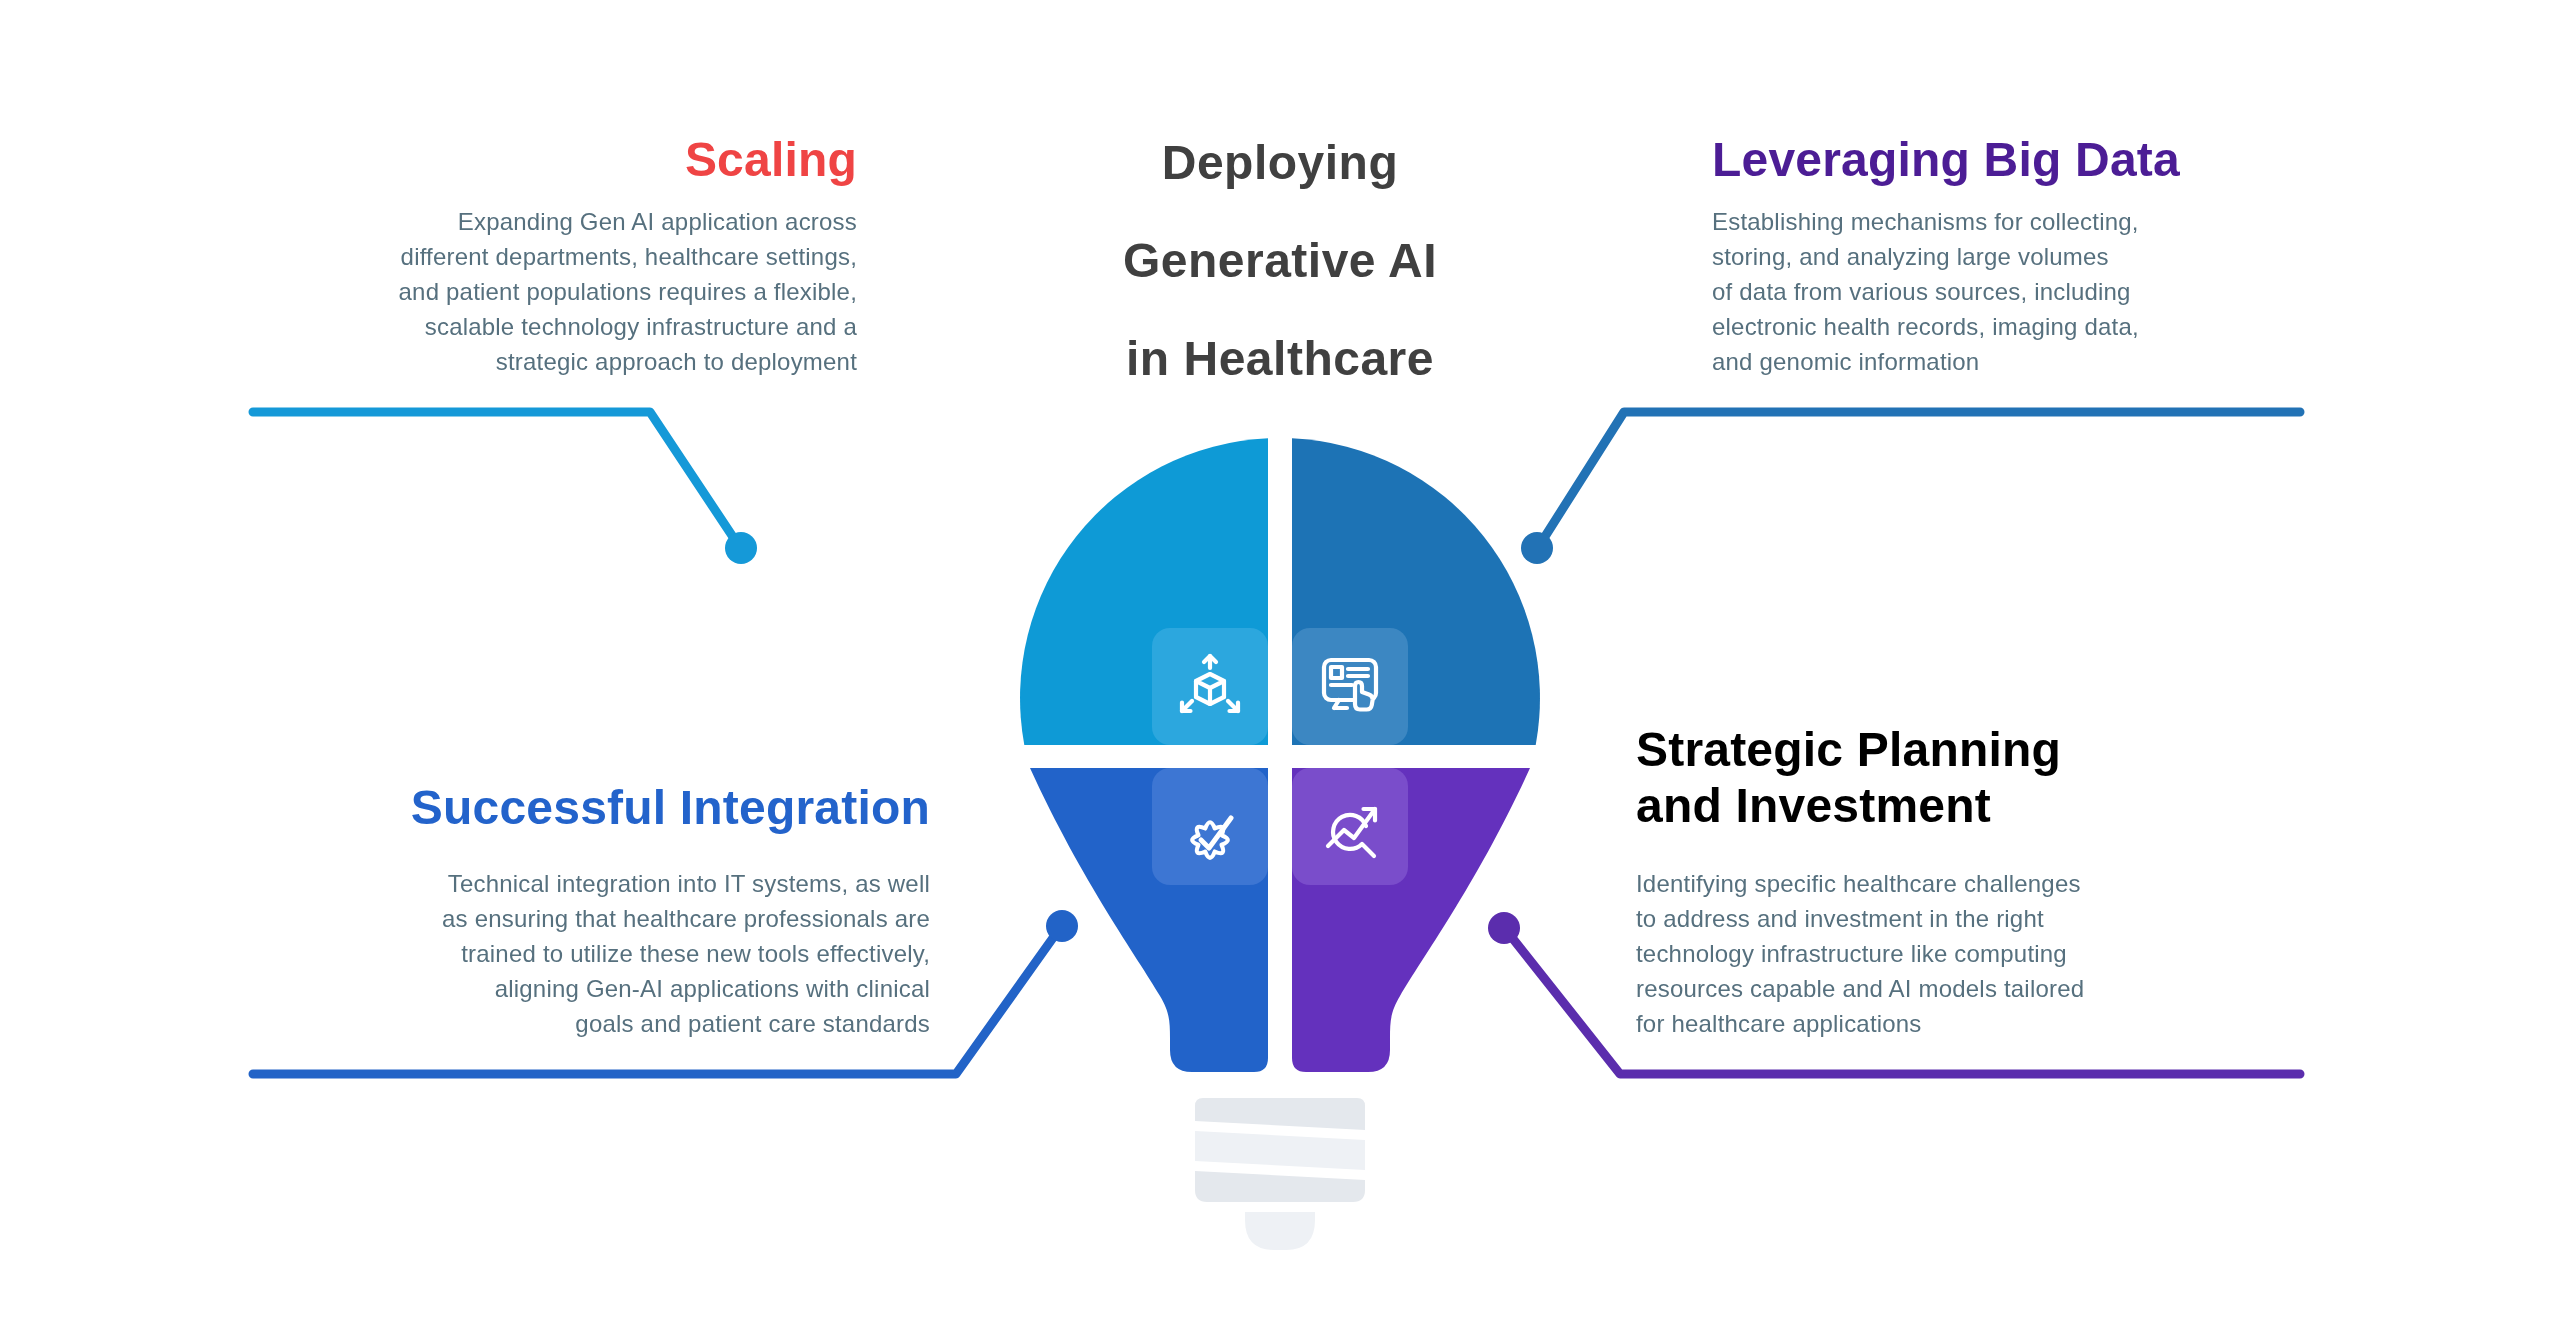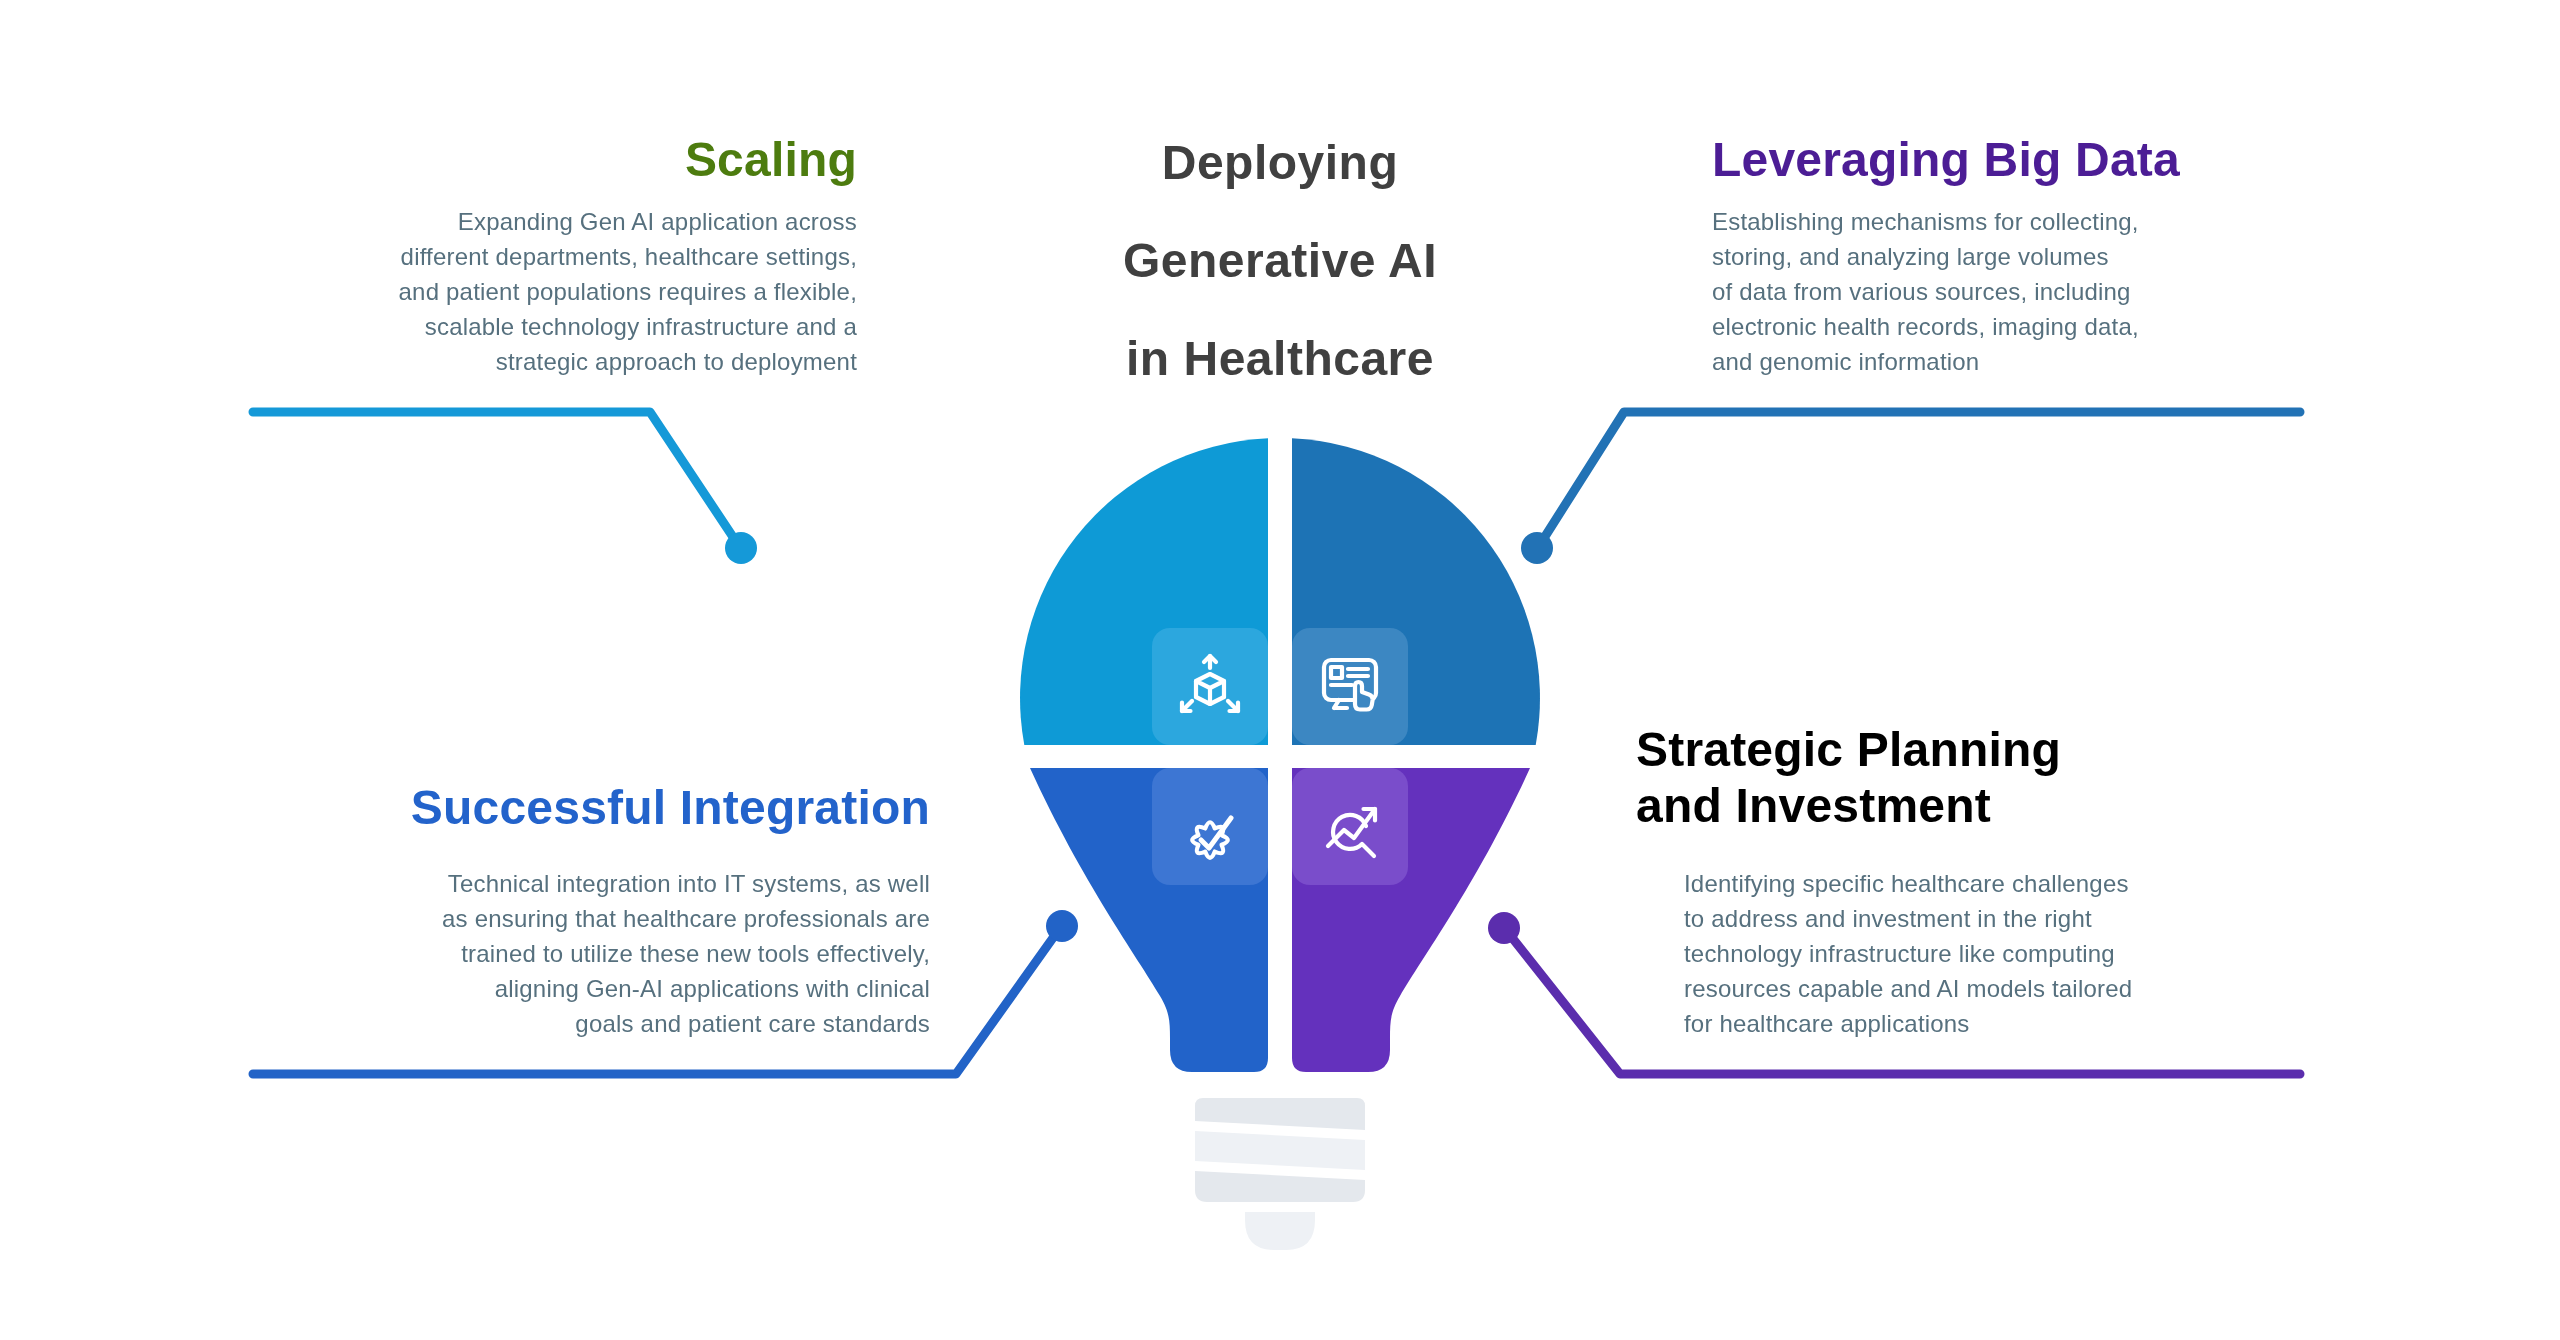--- a/index.html
+++ b/index.html
@@ -12,28 +12,28 @@
   .page-title{
     left:780px;top:114px;width:1000px;text-align:center;
     font-size:48px;line-height:98px;font-weight:700;color:#404040;letter-spacing:.5px;
   }
   .sec-heading{
     font-weight:700;font-size:48px;line-height:56px;white-space:pre-line;letter-spacing:.2px;
   }
   .sec-body{
     font-size:24px;line-height:35px;white-space:pre-line;color:#56707e;letter-spacing:.2px;
   }
-  #scaling-heading{right:1703px;top:132px;text-align:right;color:#4d7c0f;}
+  #scaling-heading{right:1703px;top:132px;text-align:right;color:#ef4444;}
   #scaling-body{right:1703px;top:204px;text-align:right;}
   #bigdata-heading{left:1712px;top:132px;text-align:left;color:#4c1d95;}
   #bigdata-body{left:1712px;top:204px;text-align:left;}
   #integration-heading{right:1630px;top:780px;text-align:right;color:#2363cb;}
   #integration-body{right:1630px;top:866px;text-align:right;}
   #strategic-heading{left:1636px;top:722px;text-align:left;color:#000000;}
-  #strategic-body{left:1636px;top:866px;text-align:left;margin-left:48px;}
+  #strategic-body{left:1636px;top:866px;text-align:left;}
 </style>
 </head>
 <body>
 
 <div class="canvas">
 
   <svg id="bulb-svg" viewBox="0 0 2560 1340" fill="none" xmlns="http://www.w3.org/2000/svg">
 
     <g>
       <path d="M 253 412 H 650 L 739 546" stroke="#1599d8" stroke-width="9" stroke-linecap="round" stroke-linejoin="round"></path>

